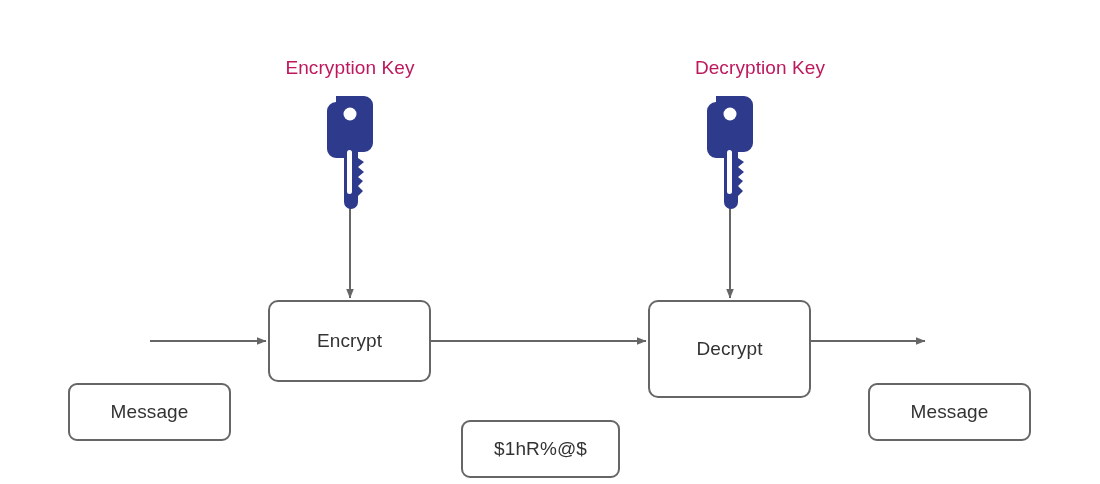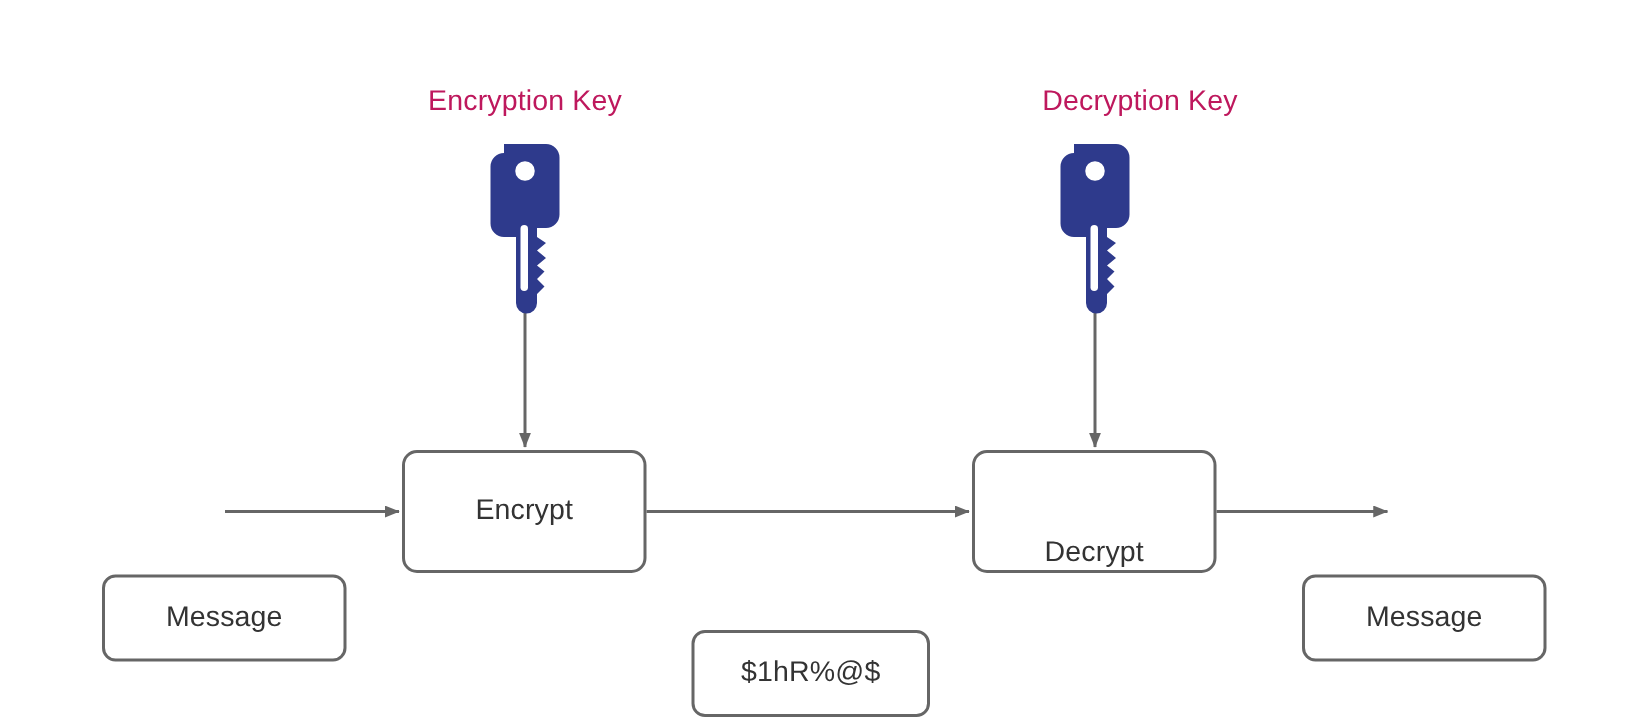--- a/index.html
+++ b/index.html
@@ -105,21 +105,21 @@
                v-38 a9,9 0 0 1 9,-9 z"></path>
       <circle cx="730" cy="114" r="6.5" fill="#ffffff"></circle>
       <rect x="727" y="150" width="5" height="44" rx="2.5" fill="#ffffff"></rect>
     </g>
   </svg>
 
   <div class="node-box" style="left:268px; top:300px; width:163px; height:82px;">
     <span>Encrypt</span>
   </div>
 
-  <div class="node-box" style="left:648px; top:300px; width:163px; height:82px;align-items:flex-end;">
+  <div class="node-box" style="left:648px; top:300px; width:163px; height:98px;">
     <span>Decrypt</span>
   </div>
 
   <div class="node-box data-box" style="left:68px; top:383px; width:163px; height:58px;">
     <span>Message</span>
   </div>
 
   <div class="node-box data-box" style="left:461px; top:383px; width:159px; height:58px;margin-top:37px;">
     <span>$1hR%@$</span>
   </div>

